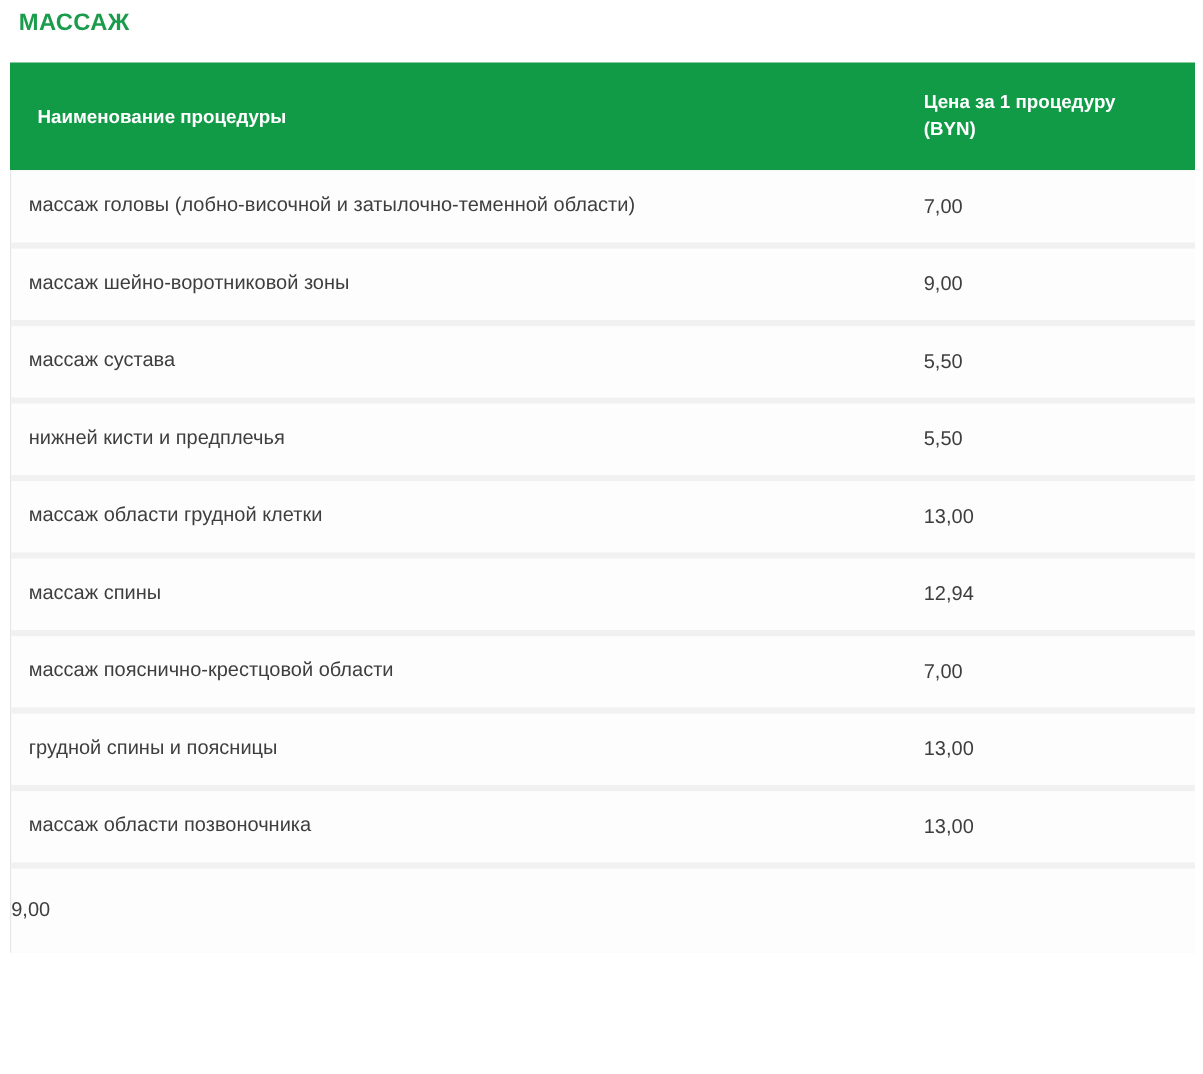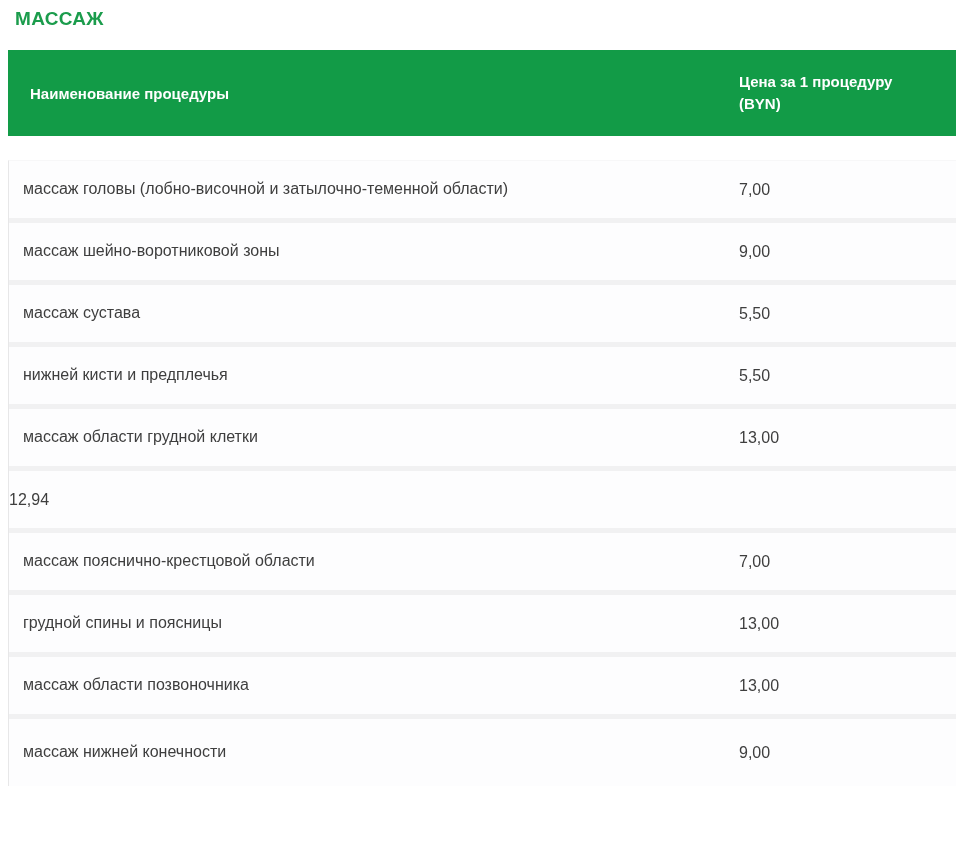--- a/index.html
+++ b/index.html
@@ -46,21 +46,20 @@
   }
   .th-price span{
     display:inline-block;
     max-width:180px;
     line-height:1.45;
   }
   .tbody{
     background:var(--sep);
     border-left:1px solid var(--sep-line);
     border-top:1px solid #f7f7f8;
-    margin-top:24px;
   }
   .trow{
     display:flex;
     align-items:center;
     height:62px;
     background:#fdfdfe;
     border-bottom:5px solid var(--sep);
     font-size:16px;
     color:var(--cell-text);
   }
@@ -107,36 +106,36 @@
     <div class="td-name">нижней кисти и предплечья</div>
     <div class="td-price">5,50</div>
   </div>
 
   <div class="trow">
     <div class="td-name">массаж области грудной клетки</div>
     <div class="td-price">13,00</div>
   </div>
 
   <div class="trow">
+    <div class="td-name">массаж спины</div>
     <div class="td-price">12,94</div>
   </div>
 
   <div class="trow">
     <div class="td-name">массаж пояснично-крестцовой области</div>
     <div class="td-price">7,00</div>
   </div>
 
   <div class="trow">
     <div class="td-name">грудной спины и поясницы</div>
     <div class="td-price">13,00</div>
   </div>
 
   <div class="trow">
     <div class="td-name">массаж области позвоночника</div>
     <div class="td-price">13,00</div>
   </div>
 
   <div class="trow">
-    <div class="td-name">массаж нижней конечности</div>
     <div class="td-price">9,00</div>
   </div>
 </div>
 </div>
 
 </body></html>

